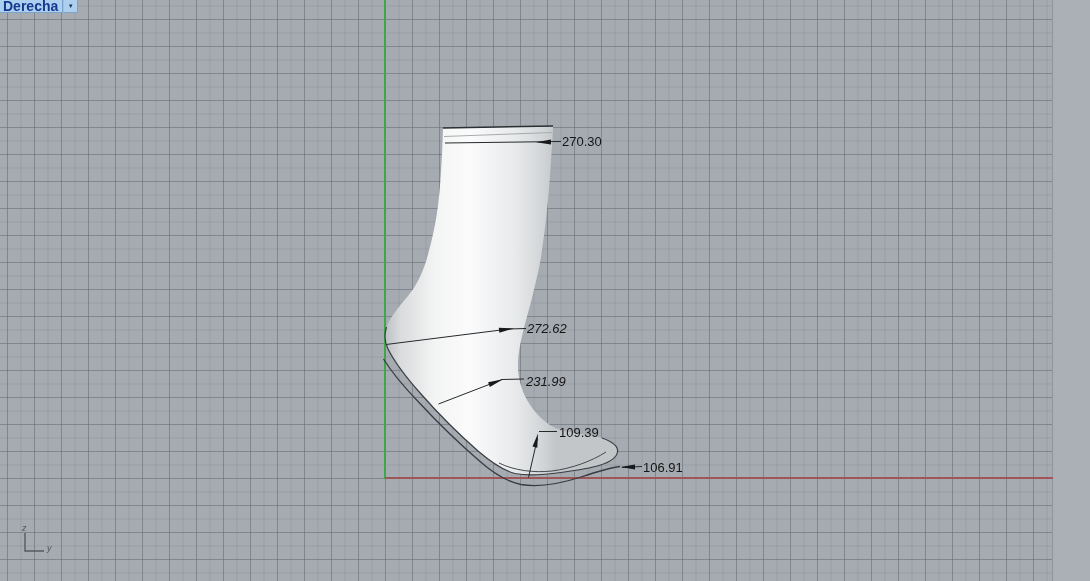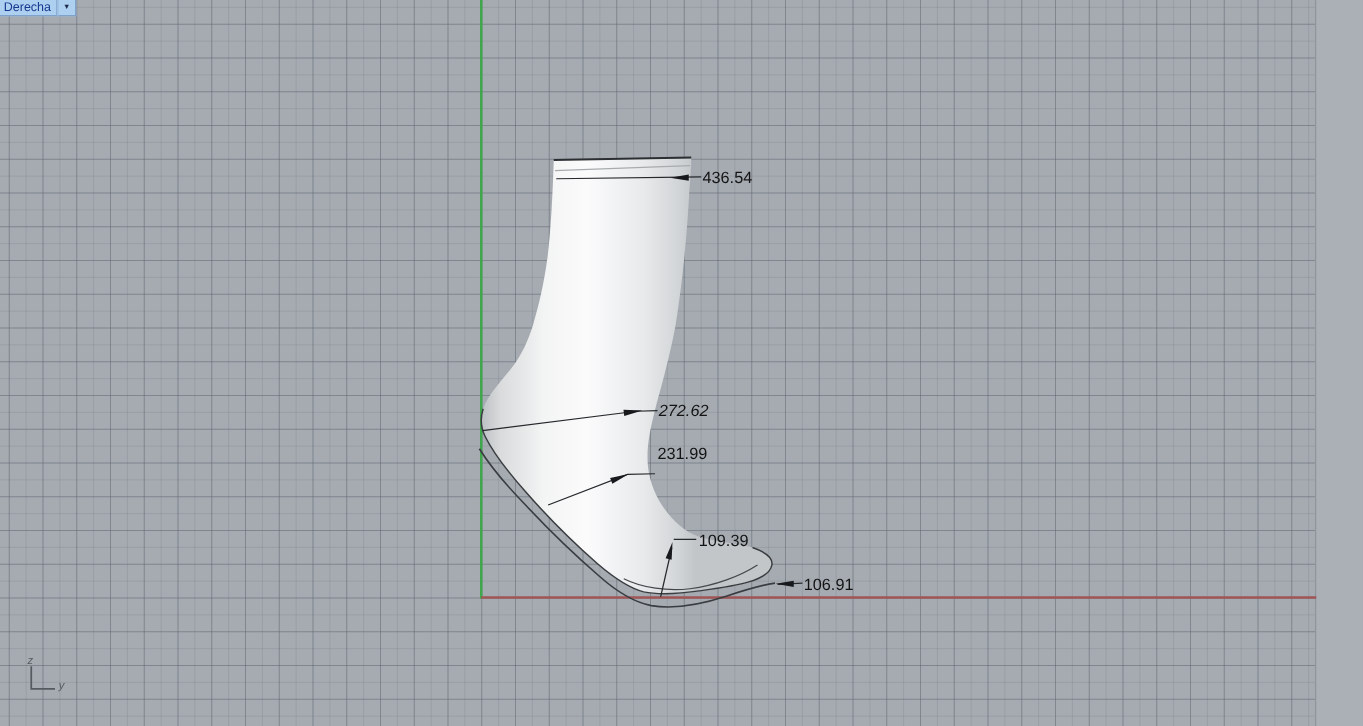--- a/index.html
+++ b/index.html
@@ -23,21 +23,21 @@
   .right-strip{
     position:absolute;right:0;top:0;width:37px;height:581px;
     background:#abb0b7;border-left:1px solid #90959c;
   }
   
   .z-axis{position:absolute;left:384px;top:0;width:2px;height:479px;}
   .y-axis{position:absolute;left:385px;top:477px;width:668px;height:2px;}
   
   .vp-tab{position:absolute;left:0;top:0;display:flex;align-items:stretch;height:13px;z-index:5;}
   .vp-tab .label{
-    font-size:10px;font-weight:normal;line-height:13px;padding:0 4px 0 3px;
+    font-size:14px;font-weight:bold;line-height:13px;padding:0 4px 0 3px;
     border:1px solid #7fa2cb;border-left:none;border-top:none;
   }
   .vp-tab .dd{
     width:13px;display:flex;align-items:center;justify-content:center;
     border:1px solid #7fa2cb;border-left:1px solid #9fc0e2;border-top:none;
     font-size:6px;line-height:6px;cursor:pointer;
   }
   
   svg.scene{position:absolute;left:0;top:0;}
   
@@ -145,23 +145,23 @@
   <g stroke="#26292c" stroke-width="1" fill="#17191c">
     <path d="M 622,467.5 L 642,466.5" fill="none"></path>
     <polygon points="620.5,467 635,464.6 635,469.6" stroke="none"></polygon>
   </g>
 
   <g stroke="#555a61" stroke-width="1.4" fill="none">
     <path d="M 25,533 L 25,551 L 44,551"></path>
   </g>
 </svg>
 
-<div class="dim" style="left:562px;top:134px;">436.54</div>
+<div class="dim" style="left:562px;top:134px;">270.30</div>
 <div class="dim" style="left:527px;top:321px;font-style:italic;">272.62</div>
-<div class="dim" style="left:526px;top:355px;">231.99</div>
+<div class="dim" style="left:526px;top:374px;font-style:italic;">231.99</div>
 <div class="dim" style="left:559px;top:425px;">109.39</div>
 <div class="dim" style="left:643px;top:460px;">106.91</div>
 
 <div class="vp-tab">
   <div class="label" style="background:#aed0f0;color:#15388f;">Derecha</div>
   <div class="dd" style="background:#aed0f0;color:#1c2a4a;">▼</div>
 </div>
 
 <div class="gizmo-label" style="left:22px;top:523px;">z</div>
 <div class="gizmo-label" style="left:47px;top:543px;">y</div>

